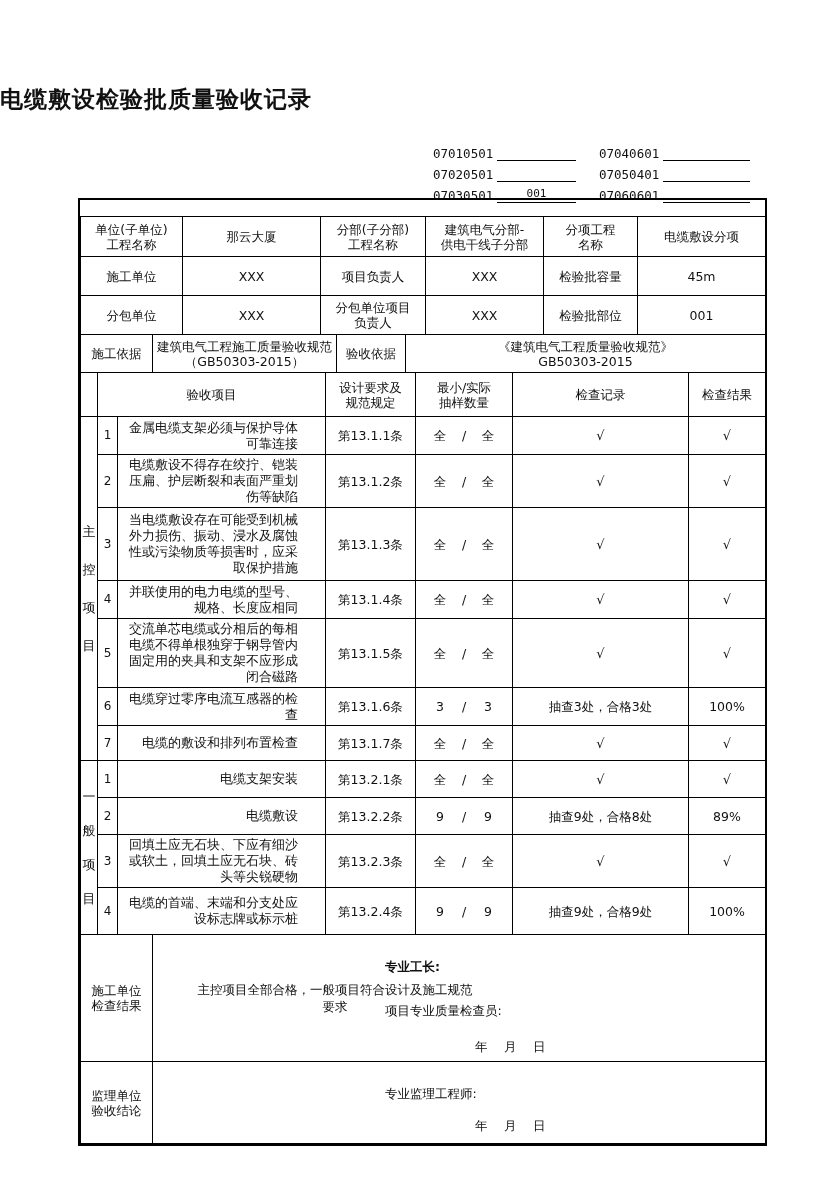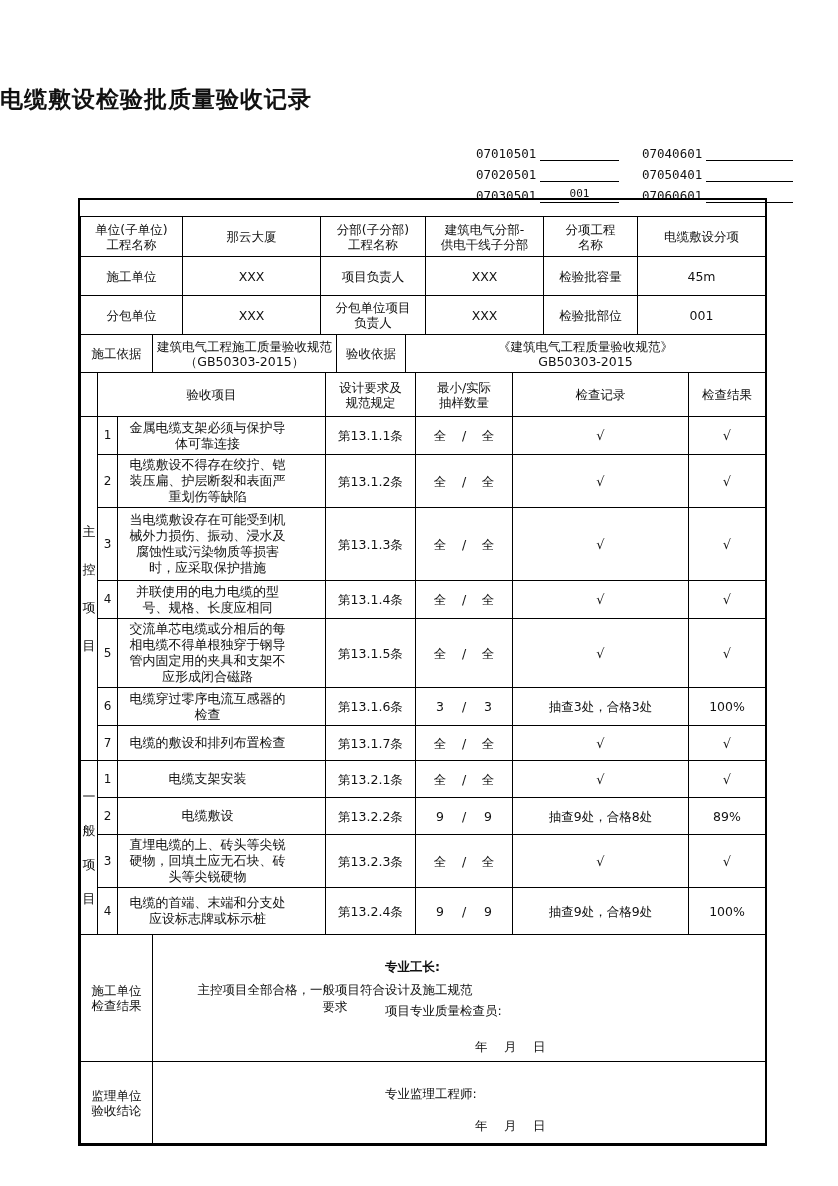--- a/index.html
+++ b/index.html
@@ -7,32 +7,32 @@
     width:838px;height:1186px;position:relative;
     font-family:"DejaVu Sans","Liberation Sans",sans-serif;
     color:#111;-webkit-font-smoothing:antialiased;
   }
   .page-title{
     position:absolute;top:84px;left:0;width:753px;
     font-size:23px;font-weight:bold;letter-spacing:1px;
   }
   
   .codes{position:absolute;left:433px;top:140px;font-family:"DejaVu Sans Mono","Liberation Mono",monospace;font-size:12.5px;}
-  .code-row{display:flex;align-items:flex-end;height:21px;margin-left:43px;}
+  .code-row{display:flex;align-items:flex-end;height:21px;}
   .code-label{display:inline-block;width:64px;}
   .code-uline{display:inline-block;border-bottom:1px solid #000;text-align:center;font-size:11px;height:16px;line-height:16px;}
   .u-left{width:79px;margin-right:23px;}
   .u-right{width:87px;}
   
   .sheet{position:absolute;left:78px;top:198px;width:685px;border:2px solid #000;}
   table{border-collapse:collapse;table-layout:fixed;width:685px;margin-top:-1px;}
   table:first-child{margin-top:16px;}
   td{border:1px solid #000;text-align:center;vertical-align:middle;
      font-size:12.5px;line-height:15px;white-space:pre-line;padding:2px;overflow:hidden;}
-  td.desc{text-align:center;padding:2px 36px 2px 8px;font-size:13px;line-height:16px;}
+  td.desc{text-align:right;padding:2px 27px 2px 8px;font-size:13px;line-height:16px;}
   td.vlabel{padding:0;font-size:13px;word-break:break-all;line-height:38px;}
   td.vlabel.gen{line-height:34px;}
   td.num{font-size:12px;padding:0;}
   .samp{display:flex;justify-content:space-evenly;align-items:center;}
   .samp span{display:inline-block;}
   td.mark{font-style:italic;font-size:13px;}
   
   td.sigcell{position:relative;padding:0;}
   .result-text{position:absolute;left:32px;top:50%;transform:translateY(-50%);width:300px;text-align:center;font-size:12.5px;line-height:17px;}
   .sig{position:absolute;font-size:12.5px;white-space:pre;}
@@ -223,21 +223,21 @@
     <tr style="height:37px">
       <td class="num">2</td>
       <td class="desc">电缆敷设</td>
       <td>第13.2.2条</td>
       <td><div class="samp"><span>9</span><span>/</span><span>9</span></div></td>
       <td>抽查9处，合格8处</td>
       <td>89%</td>
     </tr>
     <tr style="height:51px">
       <td class="num">3</td>
-      <td class="desc">直埋电缆的上、砖头等尖锐硬物，回填土应无石块、砖头等尖锐硬物</td>
+      <td class="desc">回填土应无石块、下应有细沙或软土，回填土应无石块、砖头等尖锐硬物</td>
       <td>第13.2.3条</td>
       <td><div class="samp"><span>全</span><span>/</span><span>全</span></div></td>
       <td class="mark">√</td>
       <td class="mark">√</td>
     </tr>
     <tr style="height:47px">
       <td class="num">4</td>
       <td class="desc">电缆的首端、末端和分支处应设标志牌或标示桩</td>
       <td>第13.2.4条</td>
       <td><div class="samp"><span>9</span><span>/</span><span>9</span></div></td>

